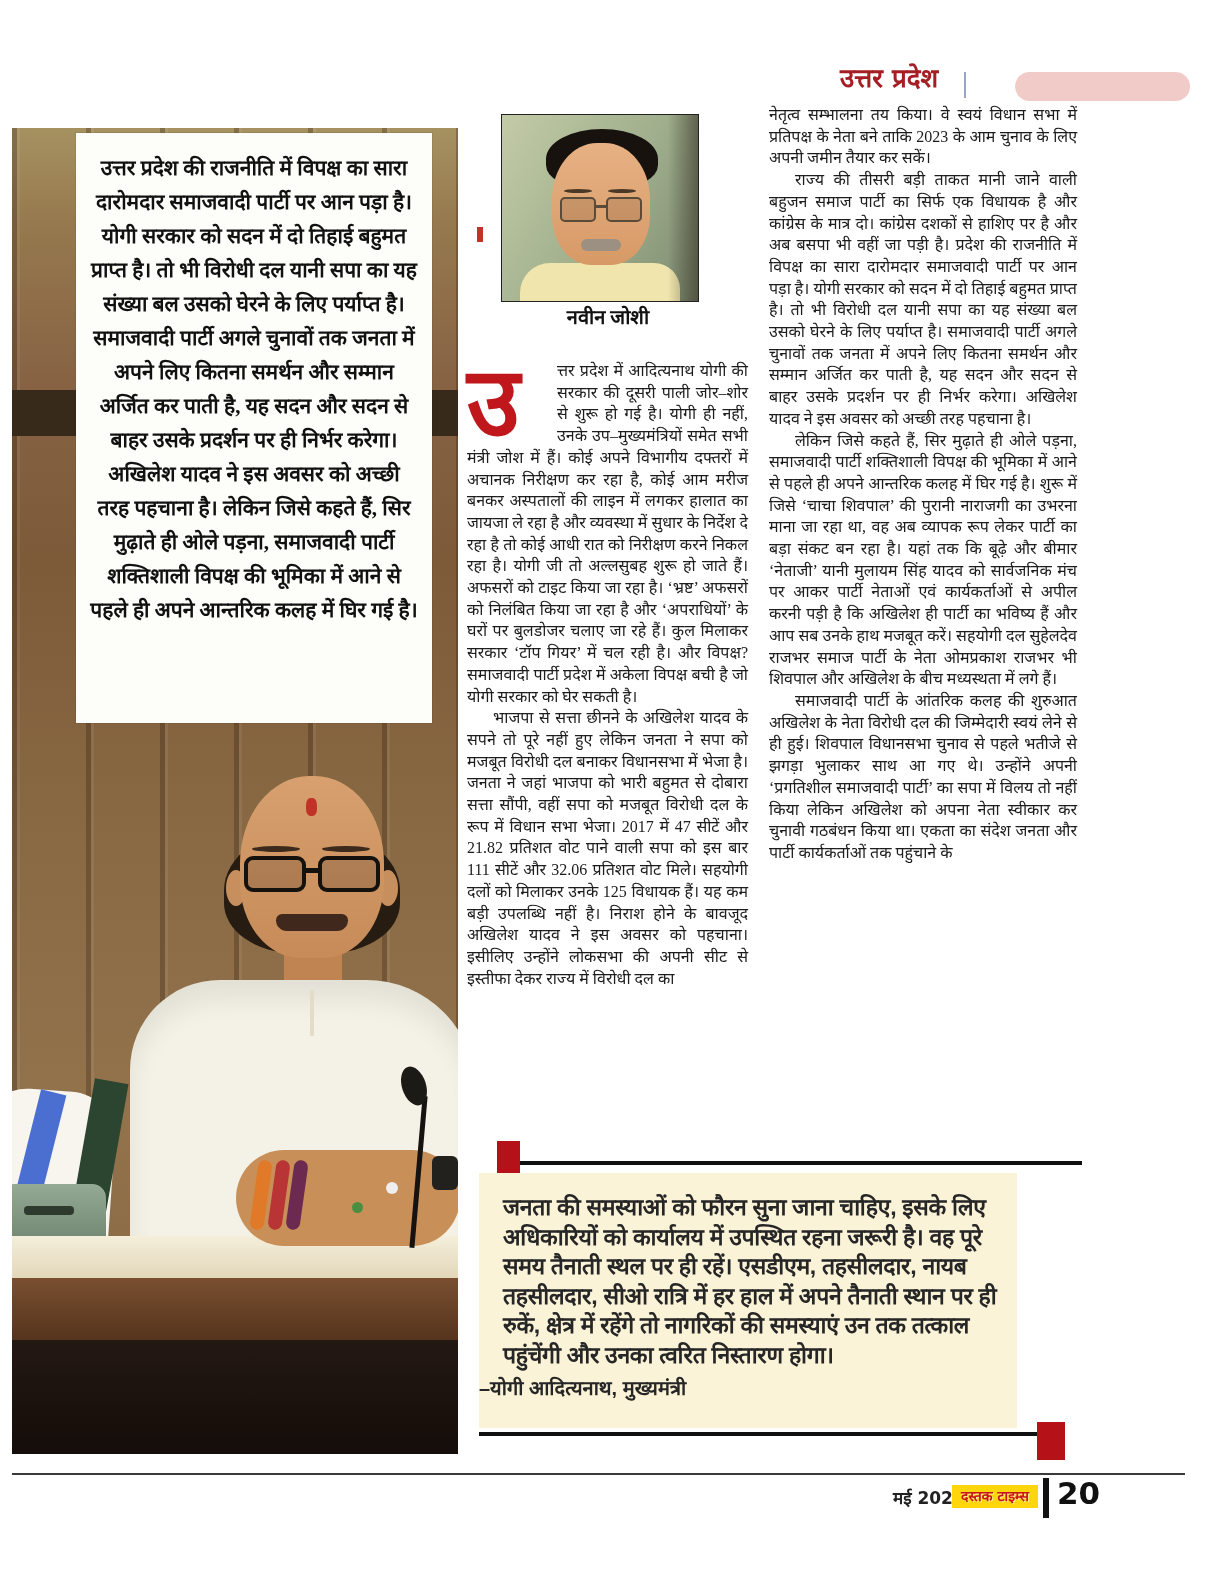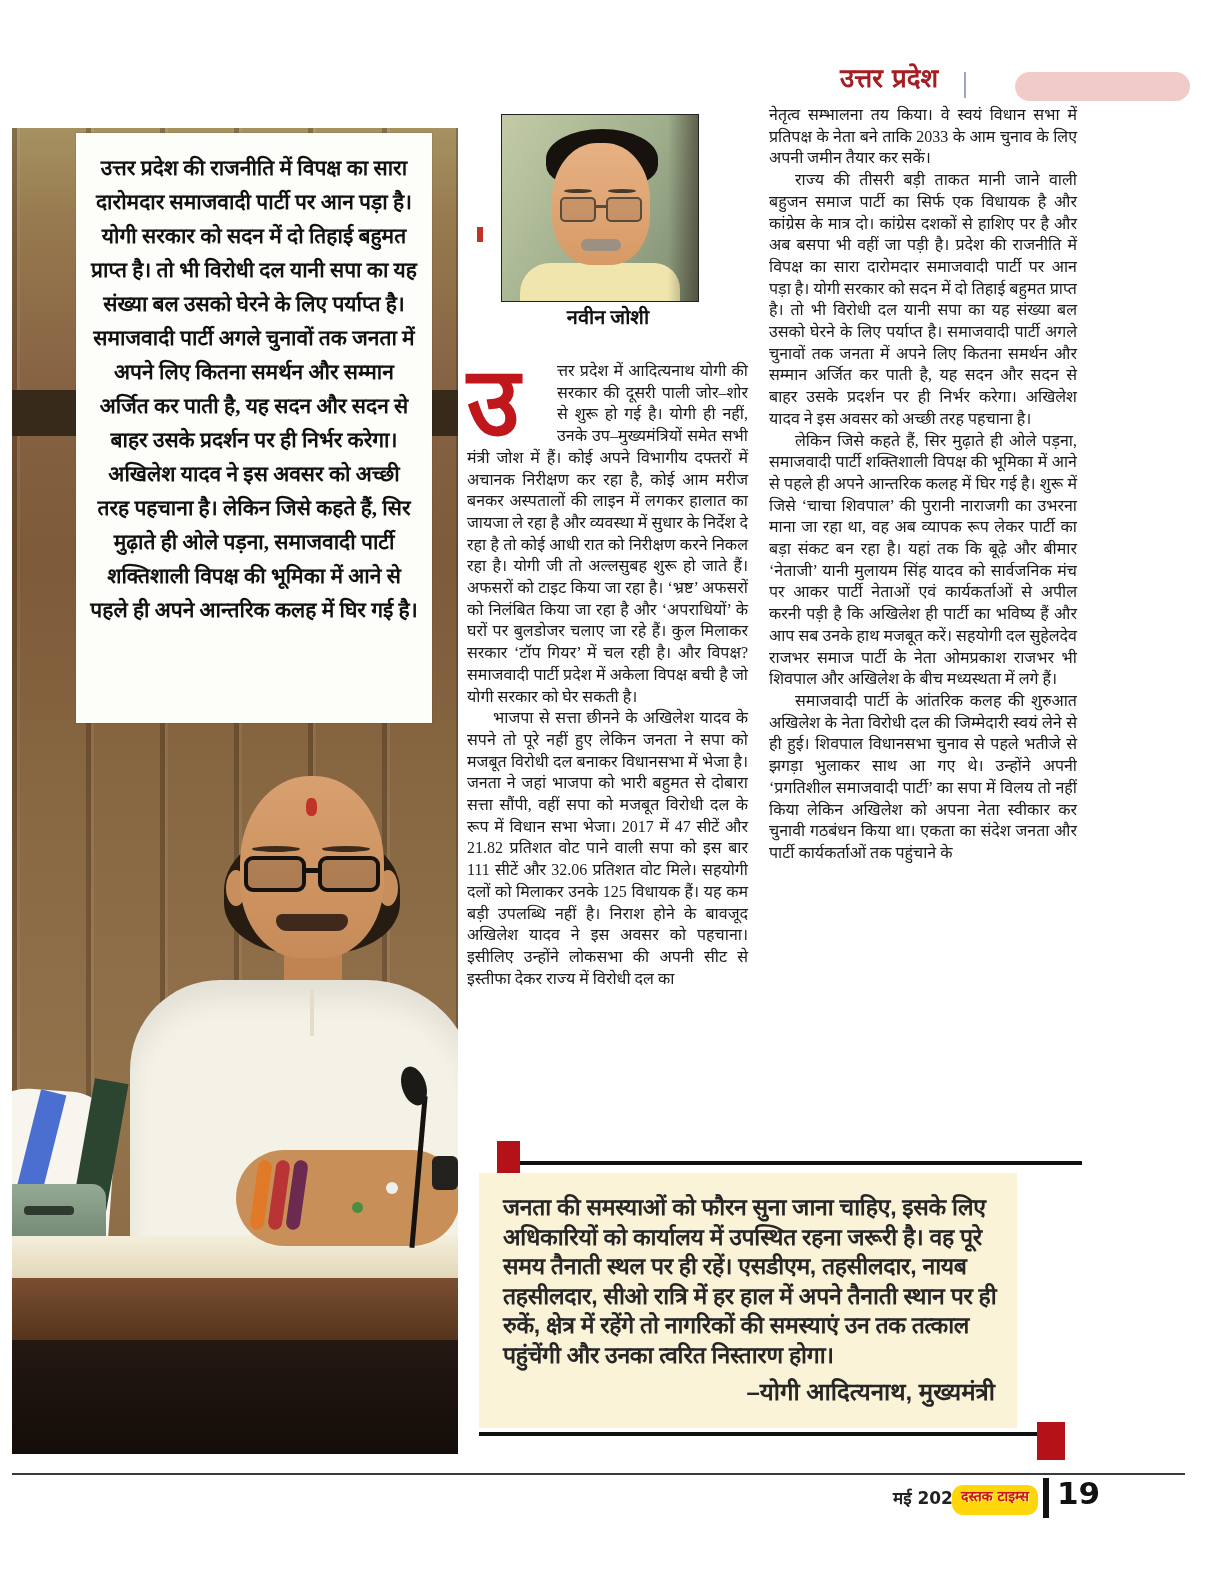--- a/index.html
+++ b/index.html
@@ -92,30 +92,30 @@
   
   .qsq{position:absolute;background:#b41218;}
   .qsq-top{left:485px;top:1141px;width:23px;height:42px;}
   .qsq-bottom{left:1025px;top:1422px;width:28px;height:38px;}
   .qline{position:absolute;background:#101010;height:4px;}
   .qline-top{left:508px;top:1161px;width:562px;}
   .qline-bottom{left:467px;top:1432px;width:562px;}
   .quotebox{position:absolute;left:467px;top:1173px;width:538px;height:255px;background:#faf3d8;}
   .qtext{margin:0;padding:20px 16px 0 24px;font-size:23px;font-weight:bold;line-height:29.5px;color:#262626;
         font-family:"Liberation Sans","DejaVu Sans",sans-serif;letter-spacing:-0.3px;}
-  .qattr{margin:4px 22px 0 0;text-align:right;font-size:24px;font-weight:bold;color:#262626;
+  .qattr{margin:4px 22px 0 0;text-align:left;font-size:20px;font-weight:bold;color:#262626;
         font-family:"Liberation Sans","DejaVu Sans",sans-serif;}
 
   
   .footer-rule{position:absolute;left:0;top:1473px;width:1173px;height:2px;background:#3a3a3a;}
   .footer-date{position:absolute;left:881px;top:1486px;font-size:17px;font-weight:bold;color:#222;
         font-family:"DejaVu Sans",sans-serif;}
-  .footer-logo{position:absolute;left:940px;top:1485px;width:86px;height:30px;background:#ffd60a;color:#c8151b;
+  .footer-logo{position:absolute;left:940px;top:1485px;width:86px;height:23px;background:#ffd60a;color:#c8151b;
         font-size:14px;font-weight:bold;text-align:center;line-height:23px;font-family:"DejaVu Sans",sans-serif;
-        text-shadow:1px 1px 0 rgba(255,255,255,.5);border-radius:11px;}
+        text-shadow:1px 1px 0 rgba(255,255,255,.5);}
   .footer-bar{position:absolute;left:1031px;top:1478px;width:6px;height:40px;background:#111;}
   .footer-page{position:absolute;left:1045px;top:1475px;font-size:31px;font-weight:bold;color:#111;
         font-family:"DejaVu Sans",sans-serif;}
 </style>
 </head>
 <body>
 
 <div class="page">
 
   <div class="section-label">उत्तर प्रदेश</div>
@@ -184,34 +184,34 @@
     <div class="pt-shadow"></div>
   </div>
   <div class="author-name">नवीन जोशी</div>
 
   <div class="col col1">
     <p><span class="dropcap">उ</span><span>त्तर प्रदेश में आदित्यनाथ योगी की सरकार की दूसरी पाली जोर–शोर से शुरू हो गई है। योगी ही नहीं, उनके उप–मुख्यमंत्रियों समेत सभी मंत्री जोश में हैं। कोई अपने विभागीय दफ्तरों में अचानक निरीक्षण कर रहा है, कोई आम मरीज बनकर अस्पतालों की लाइन में लगकर हालात का जायजा ले रहा है और व्यवस्था में सुधार के निर्देश दे रहा है तो कोई आधी रात को निरीक्षण करने निकल रहा है। योगी जी तो अल्लसुबह शुरू हो जाते हैं। अफसरों को टाइट किया जा रहा है। ‘भ्रष्ट’ अफसरों को निलंबित किया जा रहा है और ‘अपराधियों’ के घरों पर बुलडोजर चलाए जा रहे हैं। कुल मिलाकर सरकार ‘टॉप गियर’ में चल रही है। और विपक्ष? समाजवादी पार्टी प्रदेश में अकेला विपक्ष बची है जो योगी सरकार को घेर सकती है।</span></p>
     <p class="indent">भाजपा से सत्ता छीनने के अखिलेश यादव के सपने तो पूरे नहीं हुए लेकिन जनता ने सपा को मजबूत विरोधी दल बनाकर विधानसभा में भेजा है। जनता ने जहां भाजपा को भारी बहुमत से दोबारा सत्ता सौंपी, वहीं सपा को मजबूत विरोधी दल के रूप में विधान सभा भेजा। 2017 में 47 सीटें और 21.82 प्रतिशत वोट पाने वाली सपा को इस बार 111 सीटें और 32.06 प्रतिशत वोट मिले। सहयोगी दलों को मिलाकर उनके 125 विधायक हैं। यह कम बड़ी उपलब्धि नहीं है। निराश होने के बावजूद अखिलेश यादव ने इस अवसर को पहचाना। इसीलिए उन्होंने लोकसभा की अपनी सीट से इस्तीफा देकर राज्य में विरोधी दल का</p>
   </div>
 
   <div class="col col2">
-    <p>नेतृत्व सम्भालना तय किया। वे स्वयं विधान सभा में प्रतिपक्ष के नेता बने ताकि 2033 के आम चुनाव के लिए अपनी जमीन तैयार कर सकें।</p>
+    <p>नेतृत्व सम्भालना तय किया। वे स्वयं विधान सभा में प्रतिपक्ष के नेता बने ताकि 2023 के आम चुनाव के लिए अपनी जमीन तैयार कर सकें।</p>
     <p class="indent">राज्य की तीसरी बड़ी ताकत मानी जाने वाली बहुजन समाज पार्टी का सिर्फ एक विधायक है और कांग्रेस के मात्र दो। कांग्रेस दशकों से हाशिए पर है और अब बसपा भी वहीं जा पड़ी है। प्रदेश की राजनीति में विपक्ष का सारा दारोमदार समाजवादी पार्टी पर आन पड़ा है। योगी सरकार को सदन में दो तिहाई बहुमत प्राप्त है। तो भी विरोधी दल यानी सपा का यह संख्या बल उसको घेरने के लिए पर्याप्त है। समाजवादी पार्टी अगले चुनावों तक जनता में अपने लिए कितना समर्थन और सम्मान अर्जित कर पाती है, यह सदन और सदन से बाहर उसके प्रदर्शन पर ही निर्भर करेगा। अखिलेश यादव ने इस अवसर को अच्छी तरह पहचाना है।</p>
     <p class="indent">लेकिन जिसे कहते हैं, सिर मुढ़ाते ही ओले पड़ना, समाजवादी पार्टी शक्तिशाली विपक्ष की भूमिका में आने से पहले ही अपने आन्तरिक कलह में घिर गई है। शुरू में जिसे ‘चाचा शिवपाल’ की पुरानी नाराजगी का उभरना माना जा रहा था, वह अब व्यापक रूप लेकर पार्टी का बड़ा संकट बन रहा है। यहां तक कि बूढ़े और बीमार ‘नेताजी’ यानी मुलायम सिंह यादव को सार्वजनिक मंच पर आकर पार्टी नेताओं एवं कार्यकर्ताओं से अपील करनी पड़ी है कि अखिलेश ही पार्टी का भविष्य हैं और आप सब उनके हाथ मजबूत करें। सहयोगी दल सुहेलदेव राजभर समाज पार्टी के नेता ओमप्रकाश राजभर भी शिवपाल और अखिलेश के बीच मध्यस्थता में लगे हैं।</p>
     <p class="indent">समाजवादी पार्टी के आंतरिक कलह की शुरुआत अखिलेश के नेता विरोधी दल की जिम्मेदारी स्वयं लेने से ही हुई। शिवपाल विधानसभा चुनाव से पहले भतीजे से झगड़ा भुलाकर साथ आ गए थे। उन्होंने अपनी ‘प्रगतिशील समाजवादी पार्टी’ का सपा में विलय तो नहीं किया लेकिन अखिलेश को अपना नेता स्वीकार कर चुनावी गठबंधन किया था। एकता का संदेश जनता और पार्टी कार्यकर्ताओं तक पहुंचाने के</p>
   </div>
 
   <div class="qsq qsq-top"></div>
   <div class="qline qline-top"></div>
   <div class="quotebox">
     <p class="qtext">जनता की समस्याओं को फौरन सुना जाना चाहिए, इसके लिए अधिकारियों को कार्यालय में उपस्थित रहना जरूरी है।  वह पूरे समय तैनाती स्थल पर ही रहें। एसडीएम, तहसीलदार, नायब तहसीलदार, सीओ रात्रि में हर हाल में अपने तैनाती स्थान पर ही रुकें, क्षेत्र में रहेंगे तो नागरिकों की समस्याएं उन तक तत्काल पहुंचेंगी और उनका त्वरित निस्तारण होगा।</p>
     <p class="qattr">–योगी आदित्यनाथ, मुख्यमंत्री</p>
   </div>
   <div class="qline qline-bottom"></div>
   <div class="qsq qsq-bottom"></div>
 
   <div class="footer-rule"></div>
   <div class="footer-date">मई 2022</div>
   <div class="footer-logo">दस्तक टाइम्स</div>
   <div class="footer-bar"></div>
-  <div class="footer-page">19</div>
+  <div class="footer-page">20</div>
 
 </div>
 
 </body></html>

